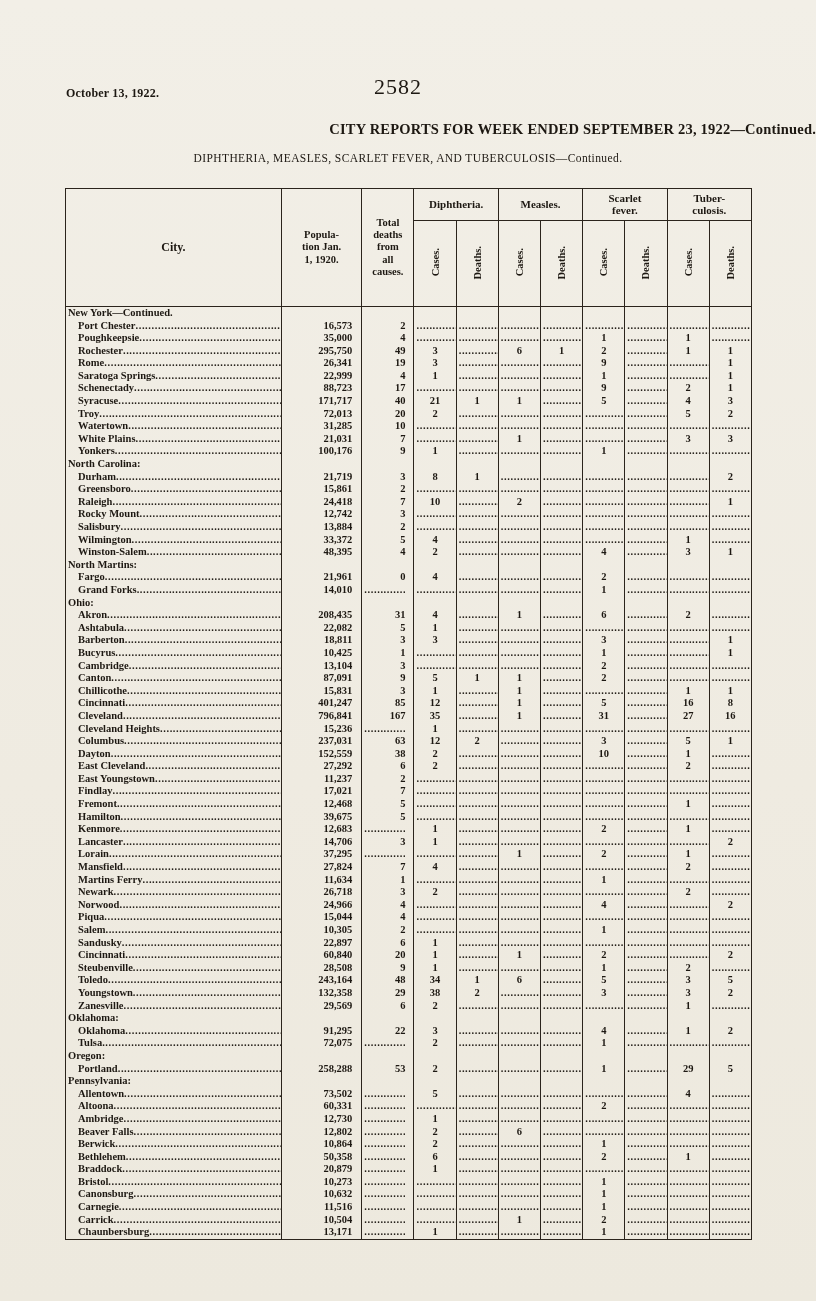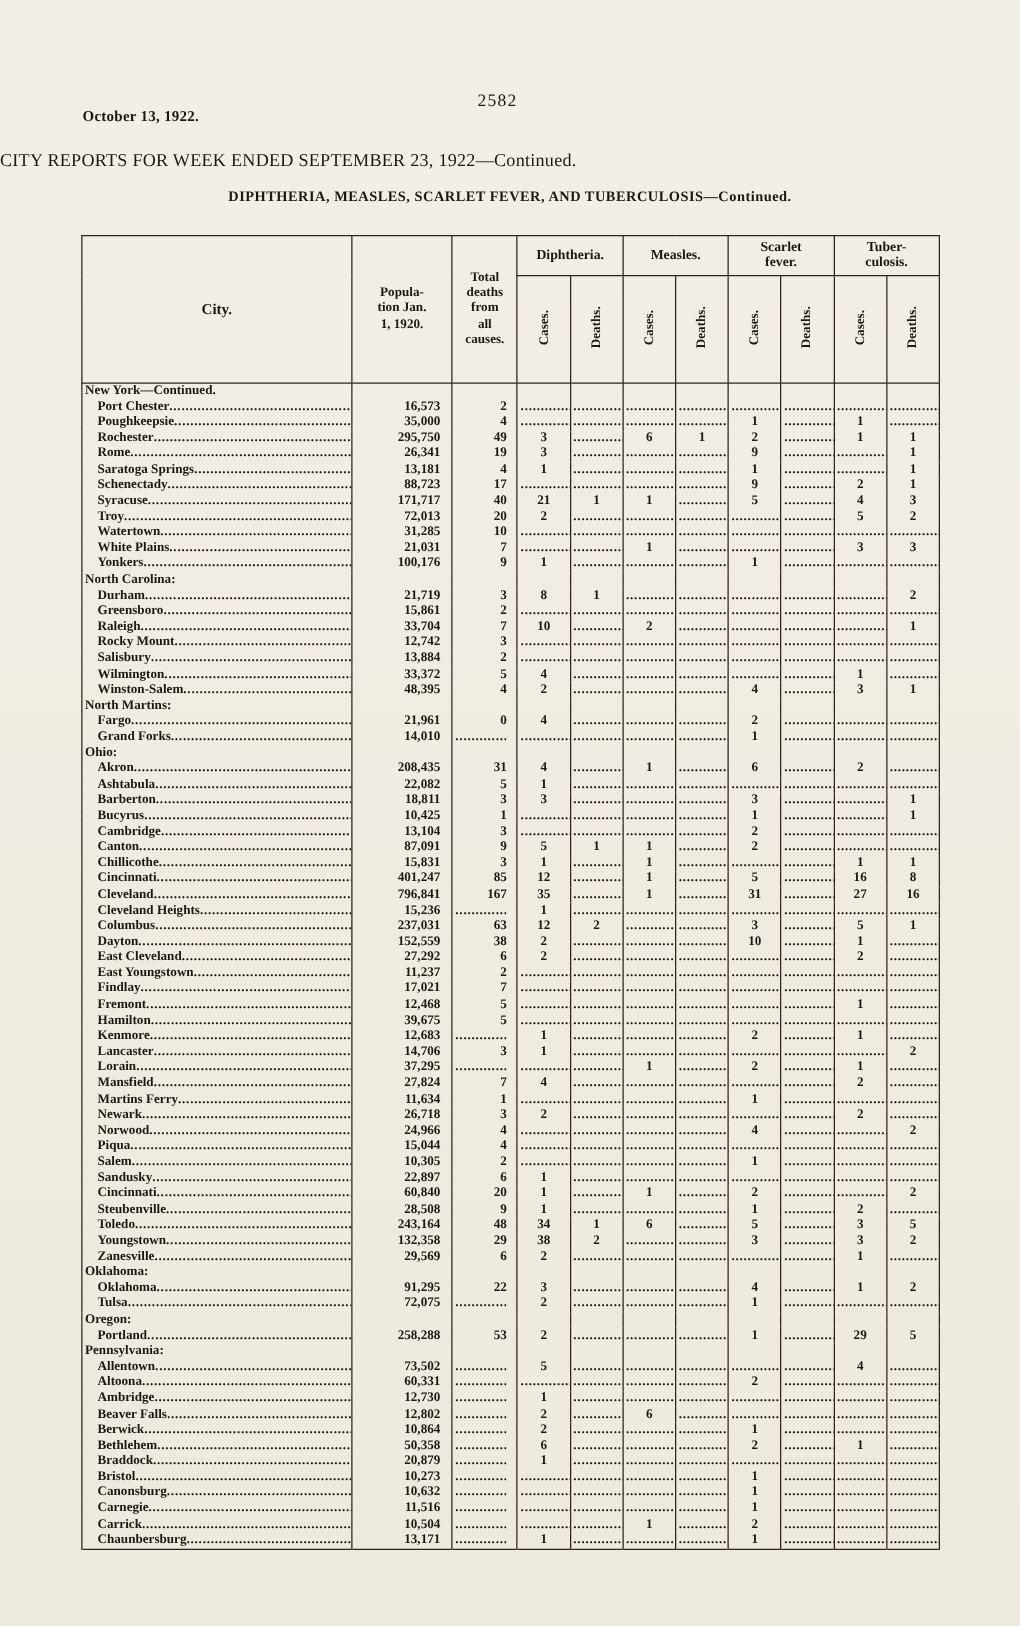--- a/index.html
+++ b/index.html
@@ -14,29 +14,29 @@
     position: relative; width: 816px; height: 1301px;
     background: linear-gradient(180deg, #f2efe7 0%, #efebe1 60%, #ede9de 100%);
     overflow: hidden;
   }
   .dateline {
     position: absolute; left: 66px; top: 86px;
     font-size: 12px; font-weight: bold; letter-spacing: 0.2px;
   }
   .pageno {
     position: absolute; left: 0; right: 20px; top: 74px;
-    text-align: center; font-size: 14px; letter-spacing: 1px;
+    text-align: center; font-size: 22px; letter-spacing: 1px;
   }
   .title {
     position: absolute; left: 0; right: 0; top: 121px;
-    text-align: left; font-size: 14.5px; font-weight: normal; letter-spacing: 0.2px;
+    text-align: right; font-size: 14.5px; font-weight: bold; letter-spacing: 0.2px;
   }
   .subtitle {
     position: absolute; left: 0; right: 0; top: 152px;
-    text-align: center; font-size: 11.5px; font-weight: bold; letter-spacing: 0.4px;
+    text-align: center; font-size: 11.5px; font-weight: normal; letter-spacing: 0.4px;
   }
   table.report {
     position: absolute; left: 65px; top: 188px;
     width: 687px;
     border-collapse: collapse; table-layout: fixed;
     border: 1.5px solid #2b241c;
     font-size: 10.5px;
   }
   thead th {
     border: 1px solid #2b241c;
@@ -258,21 +258,21 @@
           </td>
           <td class="c-val">1</td>
         </tr>
         <tr class="city-row">
           <td class="c-city">
             <span class="citywrap">
               <span class="cityname">Saratoga Springs</span>
               <span class="lead"></span>
             </span>
           </td>
-          <td class="c-pop">13,181</td>
+          <td class="c-pop">22,999</td>
           <td class="c-tot">4</td>
           <td class="c-val">1</td>
           <td class="c-val">
             <span class="fill"></span>
           </td>
           <td class="c-val">
             <span class="fill"></span>
           </td>
           <td class="c-val">
             <span class="fill"></span>
@@ -531,21 +531,21 @@
             <span class="fill"></span>
           </td>
         </tr>
         <tr class="city-row">
           <td class="c-city">
             <span class="citywrap">
               <span class="cityname">Raleigh</span>
               <span class="lead"></span>
             </span>
           </td>
-          <td class="c-pop">33,704</td>
+          <td class="c-pop">24,418</td>
           <td class="c-tot">7</td>
           <td class="c-val">10</td>
           <td class="c-val">
             <span class="fill"></span>
           </td>
           <td class="c-val">2</td>
           <td class="c-val">
             <span class="fill"></span>
           </td>
           <td class="c-val">

